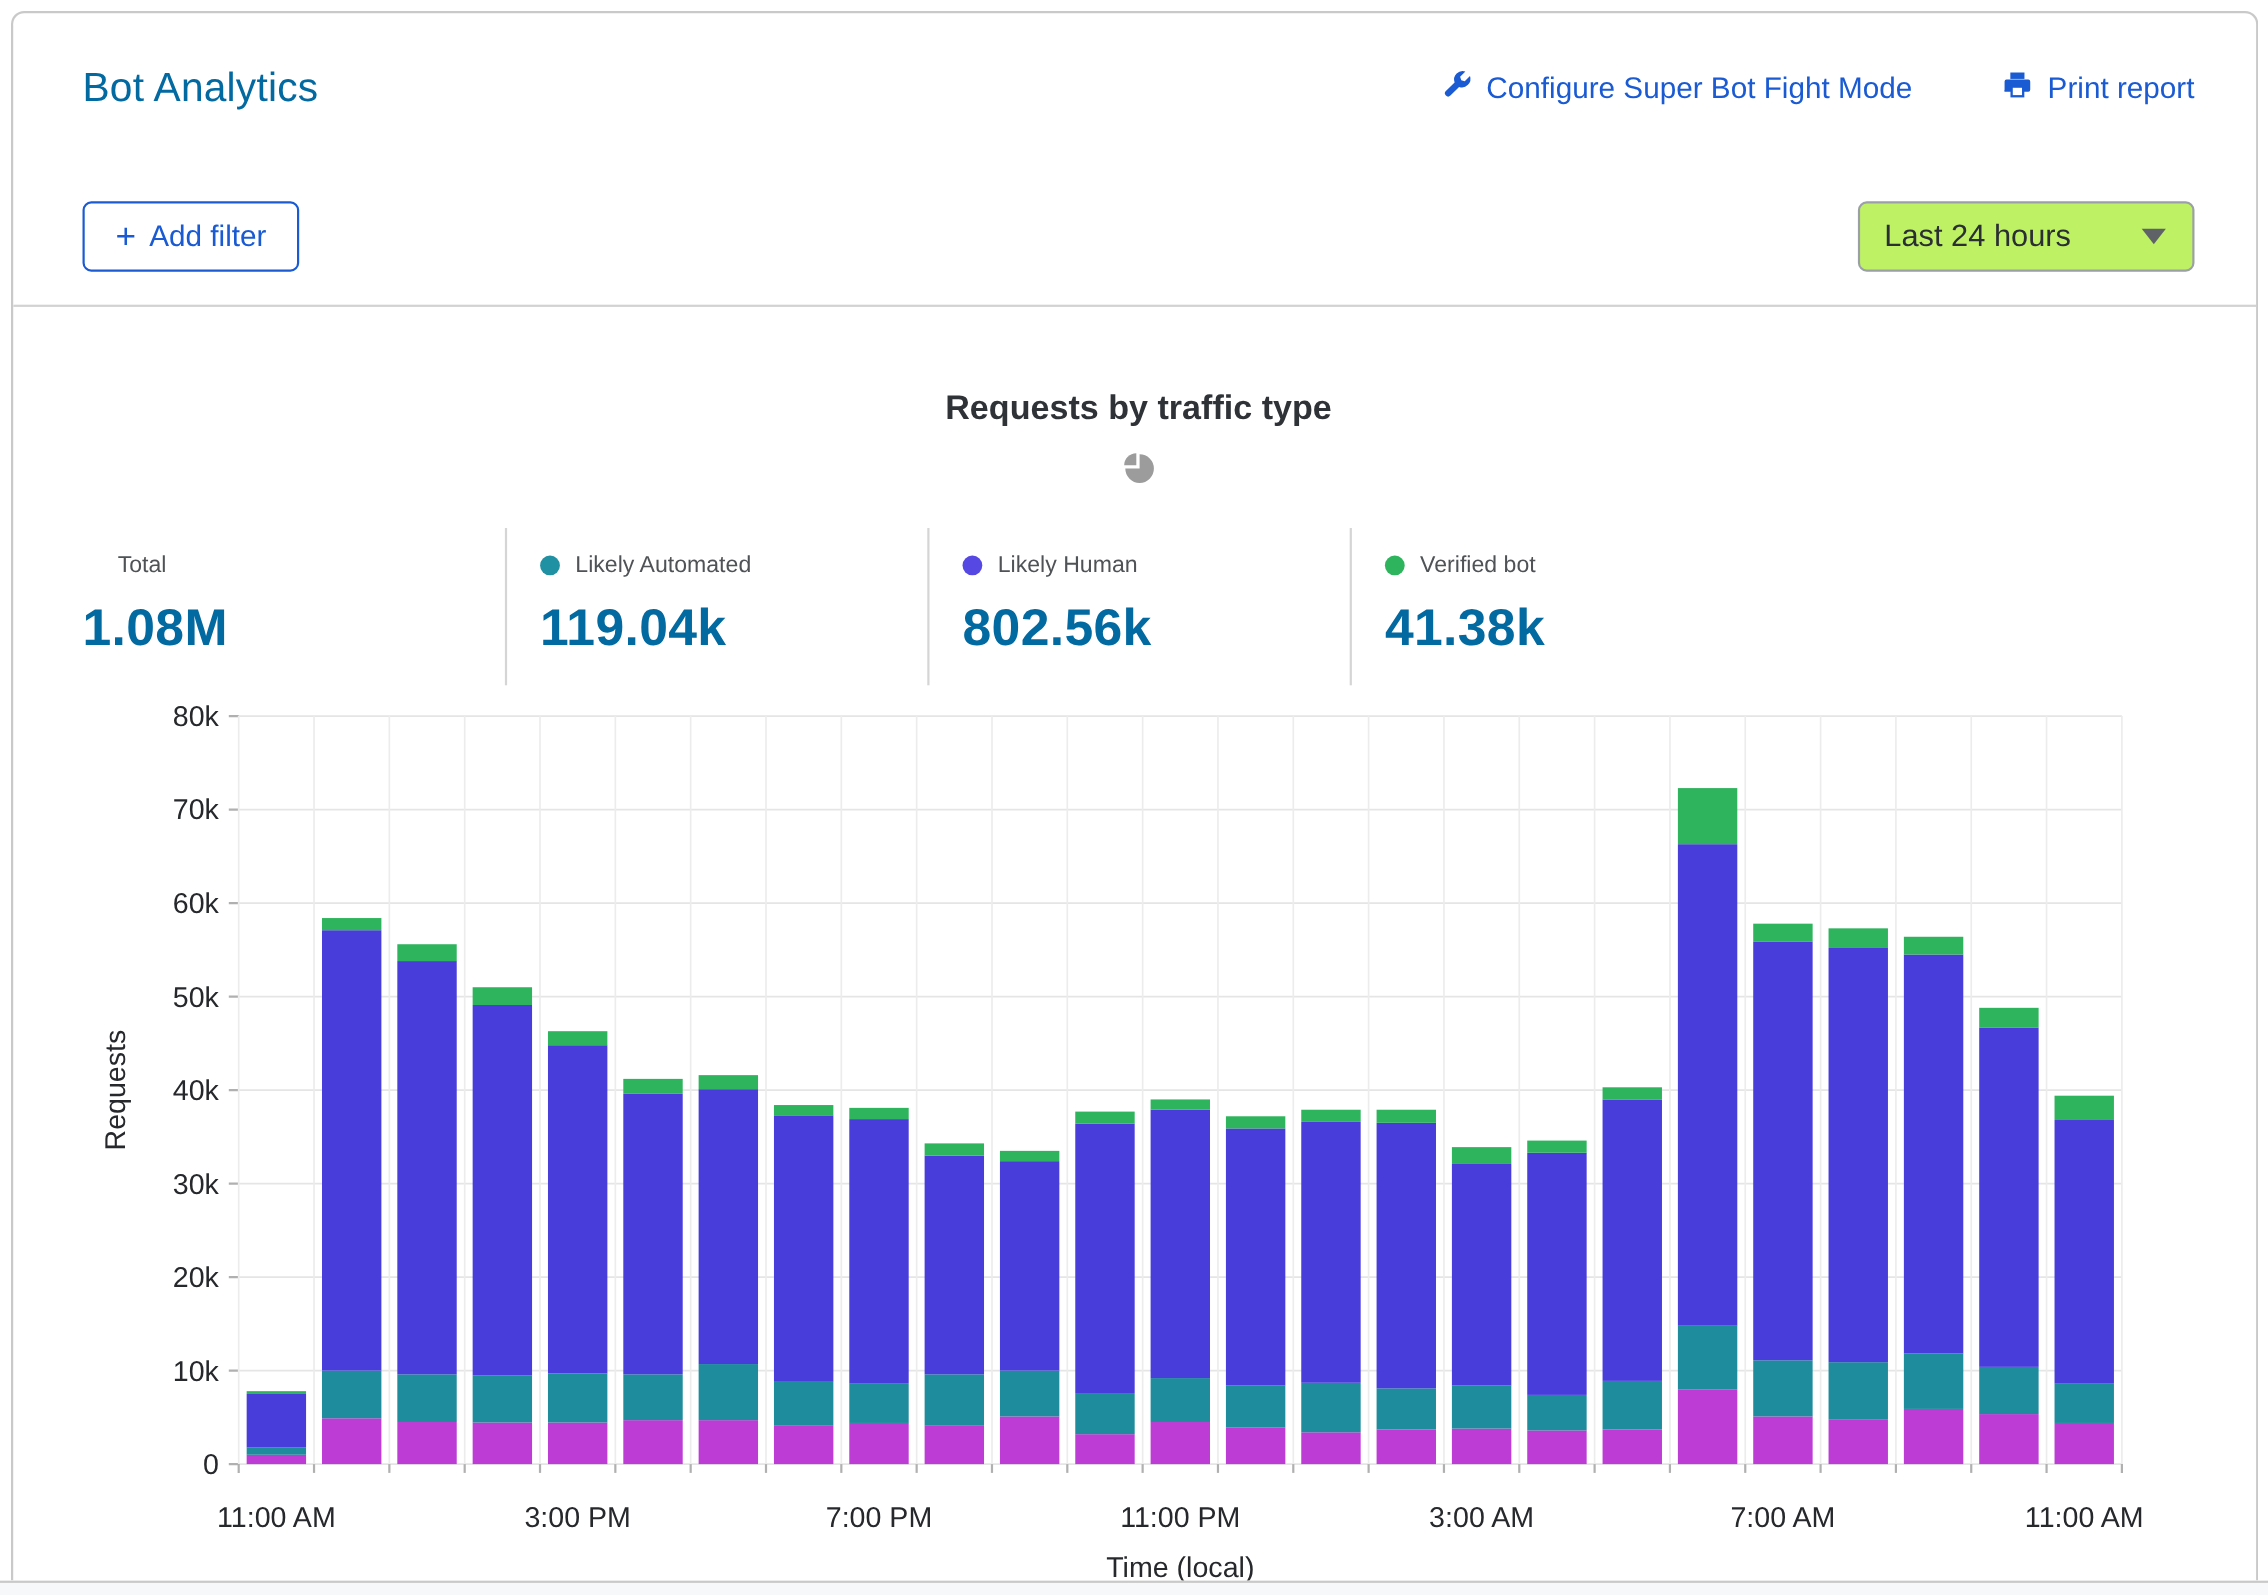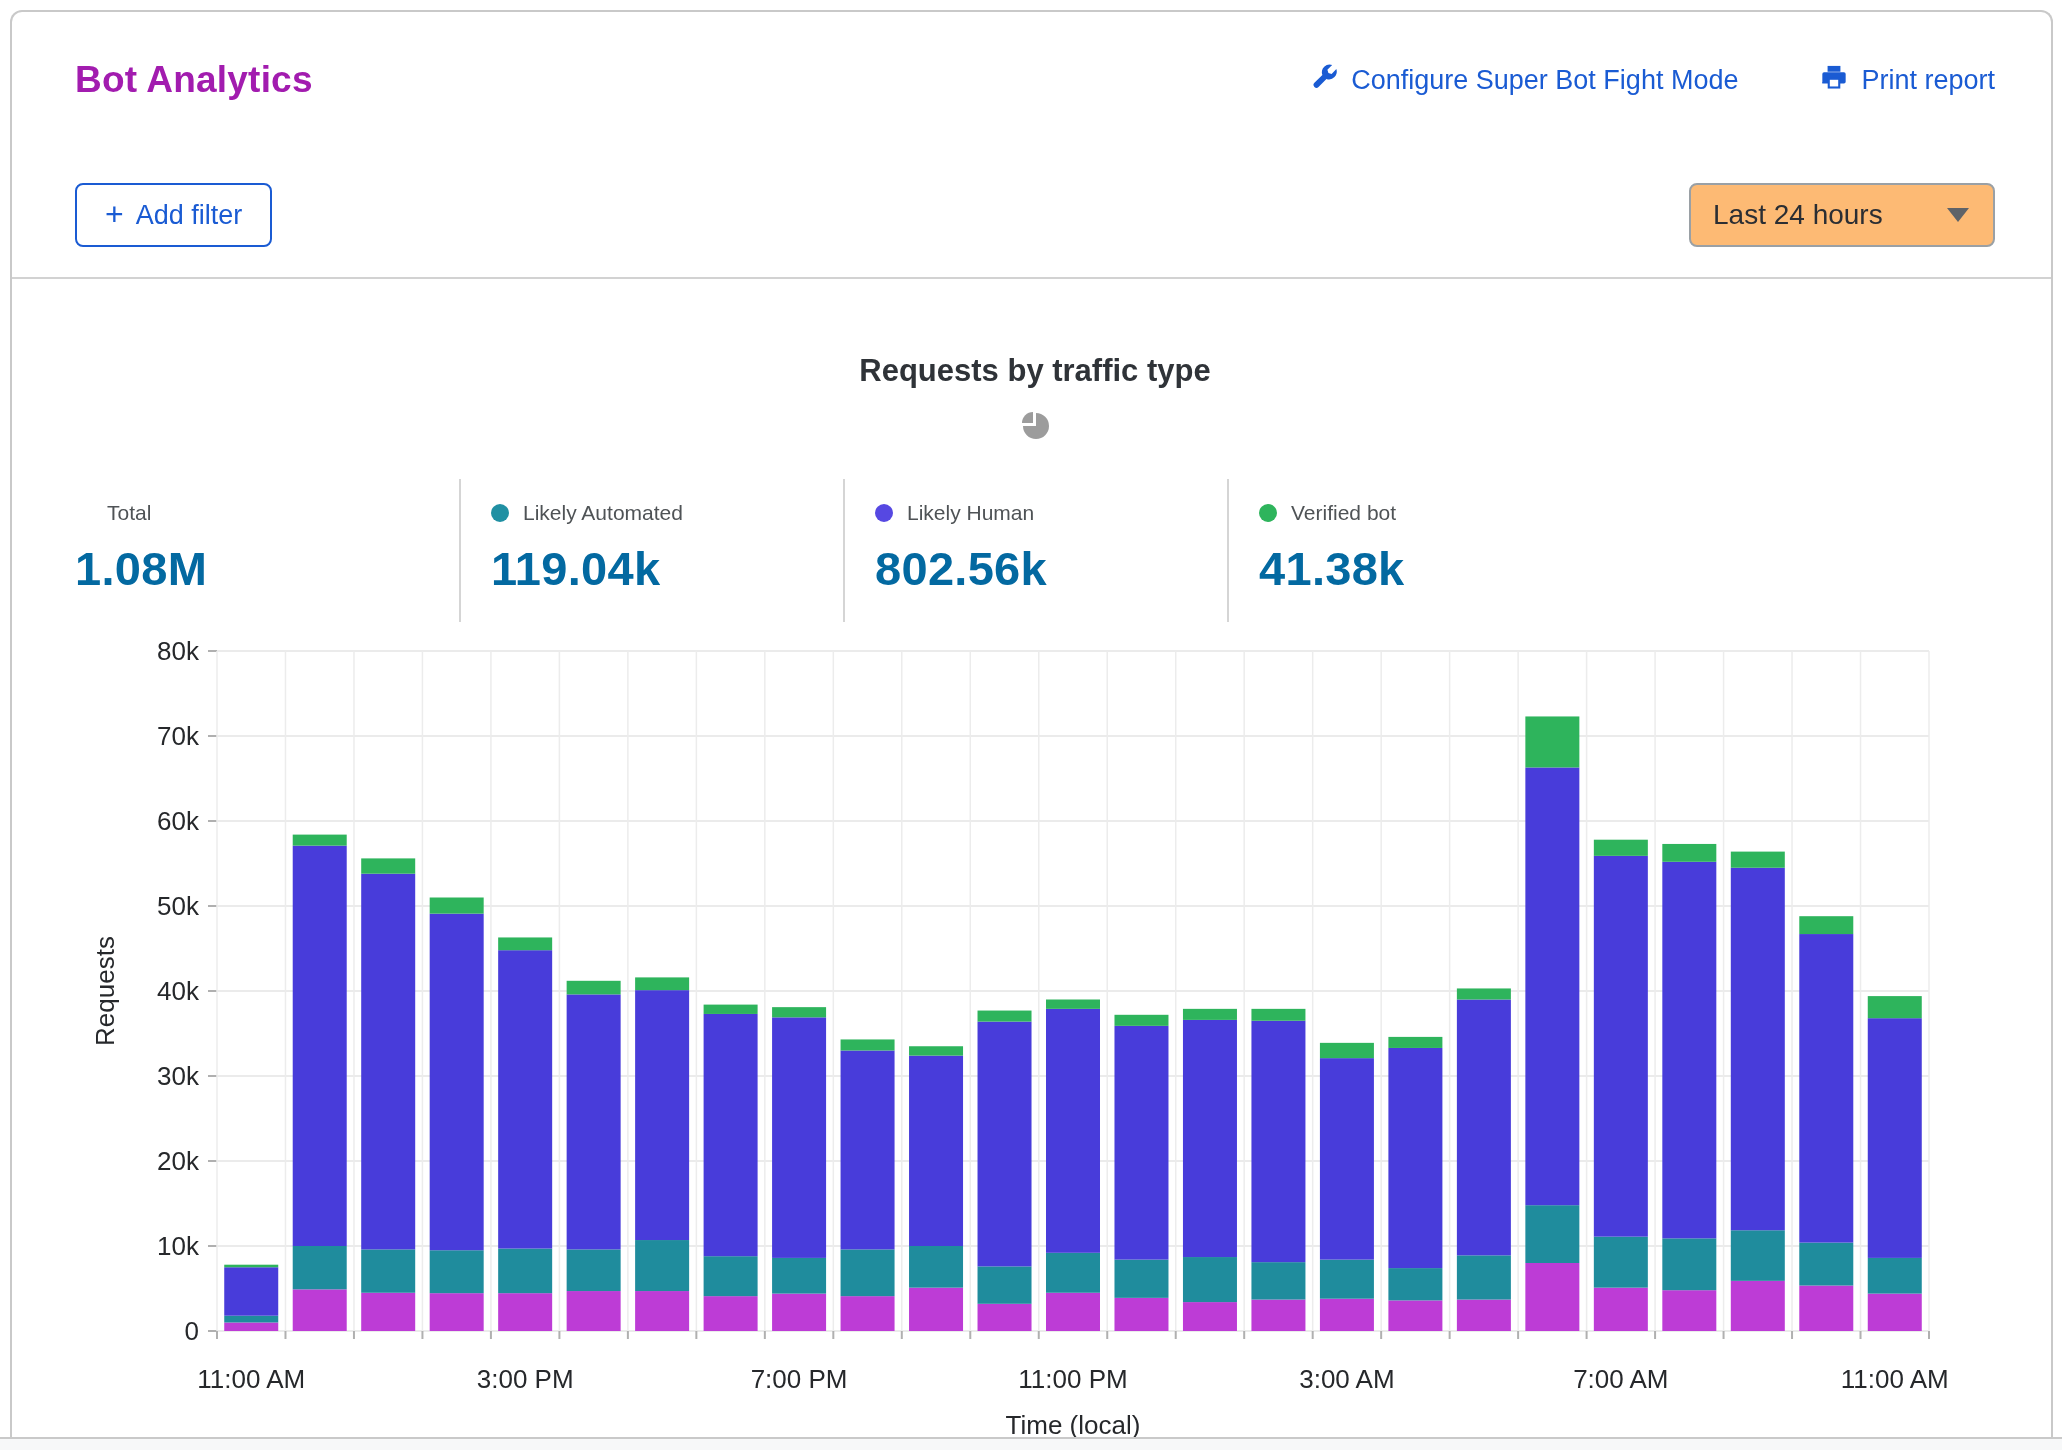--- a/index.html
+++ b/index.html
@@ -15,35 +15,35 @@
     position:absolute; left:0; top:1437px; width:2062px; height:13px;
     background:#f7f8f9; border-top:2px solid #c9c9c9;
   }
   
   .header-sec {
     height:267px; padding:47px 56px 30px 63px;
     display:flex; flex-direction:column; justify-content:space-between;
     border-bottom:2px solid #d2d2d2;
   }
   .title-row { display:flex; align-items:center; }
-  .page-title { font-size:37px; font-weight:700; color:#a21caf; letter-spacing:.2px; flex:1; }
+  .page-title { font-size:37px; font-weight:400; color:#0369a1; letter-spacing:.2px; flex:1; }
   .links { display:flex; align-items:center; gap:82px; }
   .link { display:flex; align-items:center; gap:13px; font-size:27px; cursor:pointer; }
   .link, .link * { color:var(--link); }
   .filter-row { display:flex; align-items:center; justify-content:space-between; }
   .btn-add-filter {
     display:flex; align-items:center; gap:12px; height:64px; padding:0 28px;
     background:#fff; border:2.5px solid var(--link); border-radius:8px;
     font-size:27px; color:var(--link); cursor:pointer; font-family:inherit;
   }
   .btn-add-filter .plus { font-size:32px; font-weight:400; line-height:1; margin-top:-3px; }
   .select {
     display:flex; align-items:center; justify-content:space-between;
     width:306px; height:64px; padding:0 24px 0 22px;
-    border:2px solid #9aa0a5; border-radius:8px; background:#fdba74;
+    border:2px solid #9aa0a5; border-radius:8px; background:#bef264;
     font-size:28px; color:#2b2e33; cursor:pointer;
   }
   .caret { width:0; height:0; border-left:11px solid transparent; border-right:11px solid transparent; border-top:14px solid #5f6368; }
   
   .analytics-sec { padding:74px 56px 0 63px; }
   .sec-title-row { display:flex; align-items:center; gap:20px;flex-direction:column; }
   .sec-title { font-size:31px; font-weight:700; color:#2f3338; }
   .stats {
     margin-top:34px; display:grid; grid-template-columns:repeat(5, 1fr);
   }

